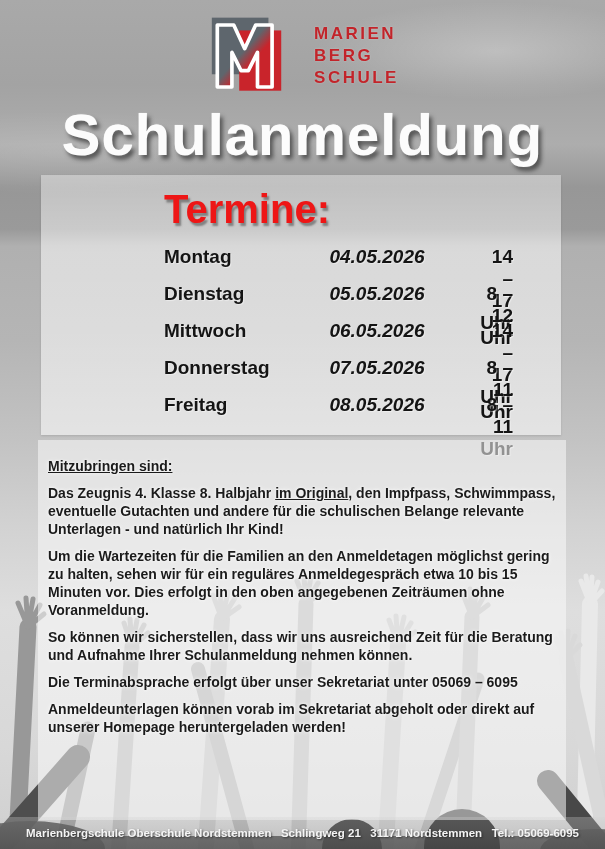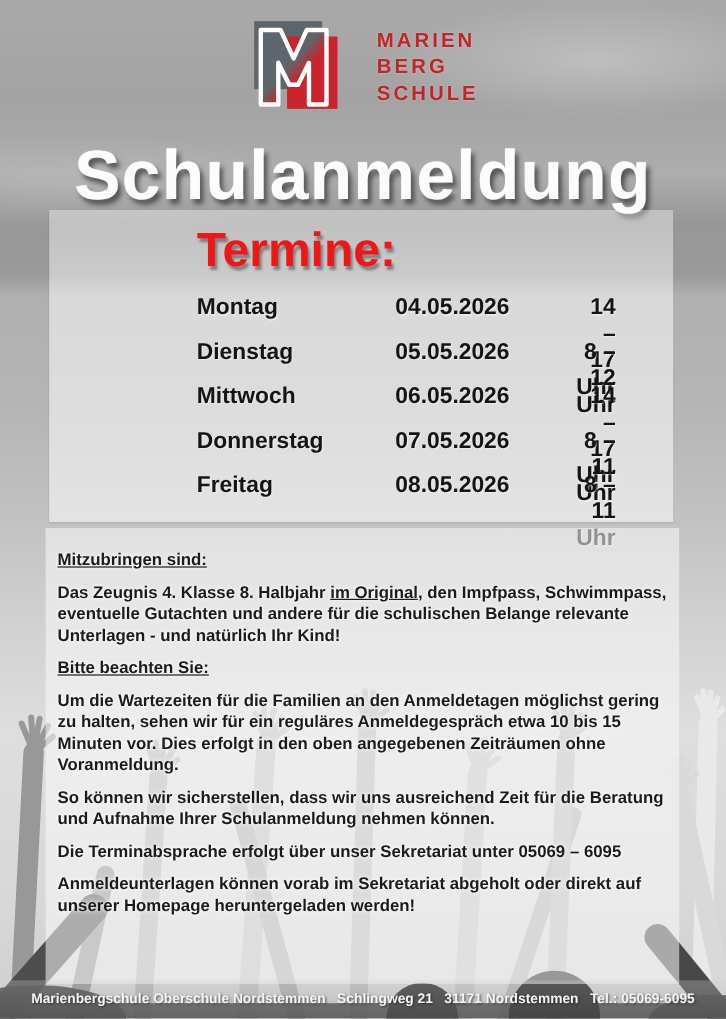--- a/index.html
+++ b/index.html
@@ -43,21 +43,20 @@
 
   
   .title {
     position: absolute; top: 101px; left: 0; right: 0;
     text-align: center;
     font-size: 58px;
     font-weight: bold;
     letter-spacing: 1px;
     color: #fcfcfc;
     text-shadow: 3px 4px 4px rgba(55,55,55,0.75), 0 0 1px #ffffff;
-    margin-top: 12px;
   }
 
   
   .panel-termine {
     position: absolute; left: 41px; top: 175px;
     width: 520px; height: 260px;
     background: linear-gradient(180deg, rgba(255,255,255,0.38) 0%, rgba(255,255,255,0.52) 30%, rgba(255,255,255,0.55) 100%);
     box-shadow: 0 1px 2px rgba(0,0,0,0.12);
     padding-left: 43px;
   }
@@ -73,21 +72,21 @@
     display: flex;
     align-items: baseline;
     height: 37px;
     font-size: 19px;
     font-weight: bold;
     color: #141414;
     text-shadow: 1px 1px 1px rgba(255,255,255,0.45);
     gap: 24px;
   }
   .cell-day  { width: 145px; }
-  .cell-date { width: 130px; }
+  .cell-date { width: 130px; font-style: italic; }
   .cell-time { flex: 1; text-align: right; }
 
   
   .panel-body {
     position: absolute; left: 38px; top: 440px;
     width: 528px; height: 380px;
     background: rgba(250,250,250,0.55);
     padding: 17px 10px 0 10px;
     font-size: 14px;
     font-weight: bold;
@@ -201,21 +200,20 @@
         <span class="cell-day">Freitag</span>
         <span class="cell-date">08.05.2026</span>
         <span class="cell-time">8 – 11 Uhr</span>
       </div>
     </div>
   </div>
 
   <div class="panel-body">
     <div class="section-heading">Mitzubringen sind:</div>
     <p><span>Das Zeugnis 4. Klasse 8. Halbjahr </span><span class="u">im Original</span><span>, den Impfpass, Schwimmpass, eventuelle Gutachten und andere für die schulischen Belange relevante Unterlagen - und natürlich Ihr Kind!</span></p>
-    <div class="section-heading">Bitte beachten Sie:</div>
     <p>Um die Wartezeiten für die Familien an den Anmeldetagen möglichst gering zu halten, sehen wir für ein reguläres Anmeldegespräch etwa 10 bis 15 Minuten vor. Dies erfolgt in den oben angegebenen Zeiträumen ohne Voranmeldung.</p>
     <p>So können wir sicherstellen, dass wir uns ausreichend Zeit für die Beratung und Aufnahme Ihrer Schulanmeldung nehmen können.</p>
     <p>Die Terminabsprache erfolgt über unser Sekretariat unter 05069 – 6095</p>
     <p>Anmeldeunterlagen können vorab im Sekretariat abgeholt oder direkt auf unserer Homepage heruntergeladen werden!</p>
   </div>
 
   <div class="footer">
     <span>Marienbergschule Oberschule Nordstemmen</span>
     <span>Schlingweg 21</span>
     <span>31171 Nordstemmen</span>

